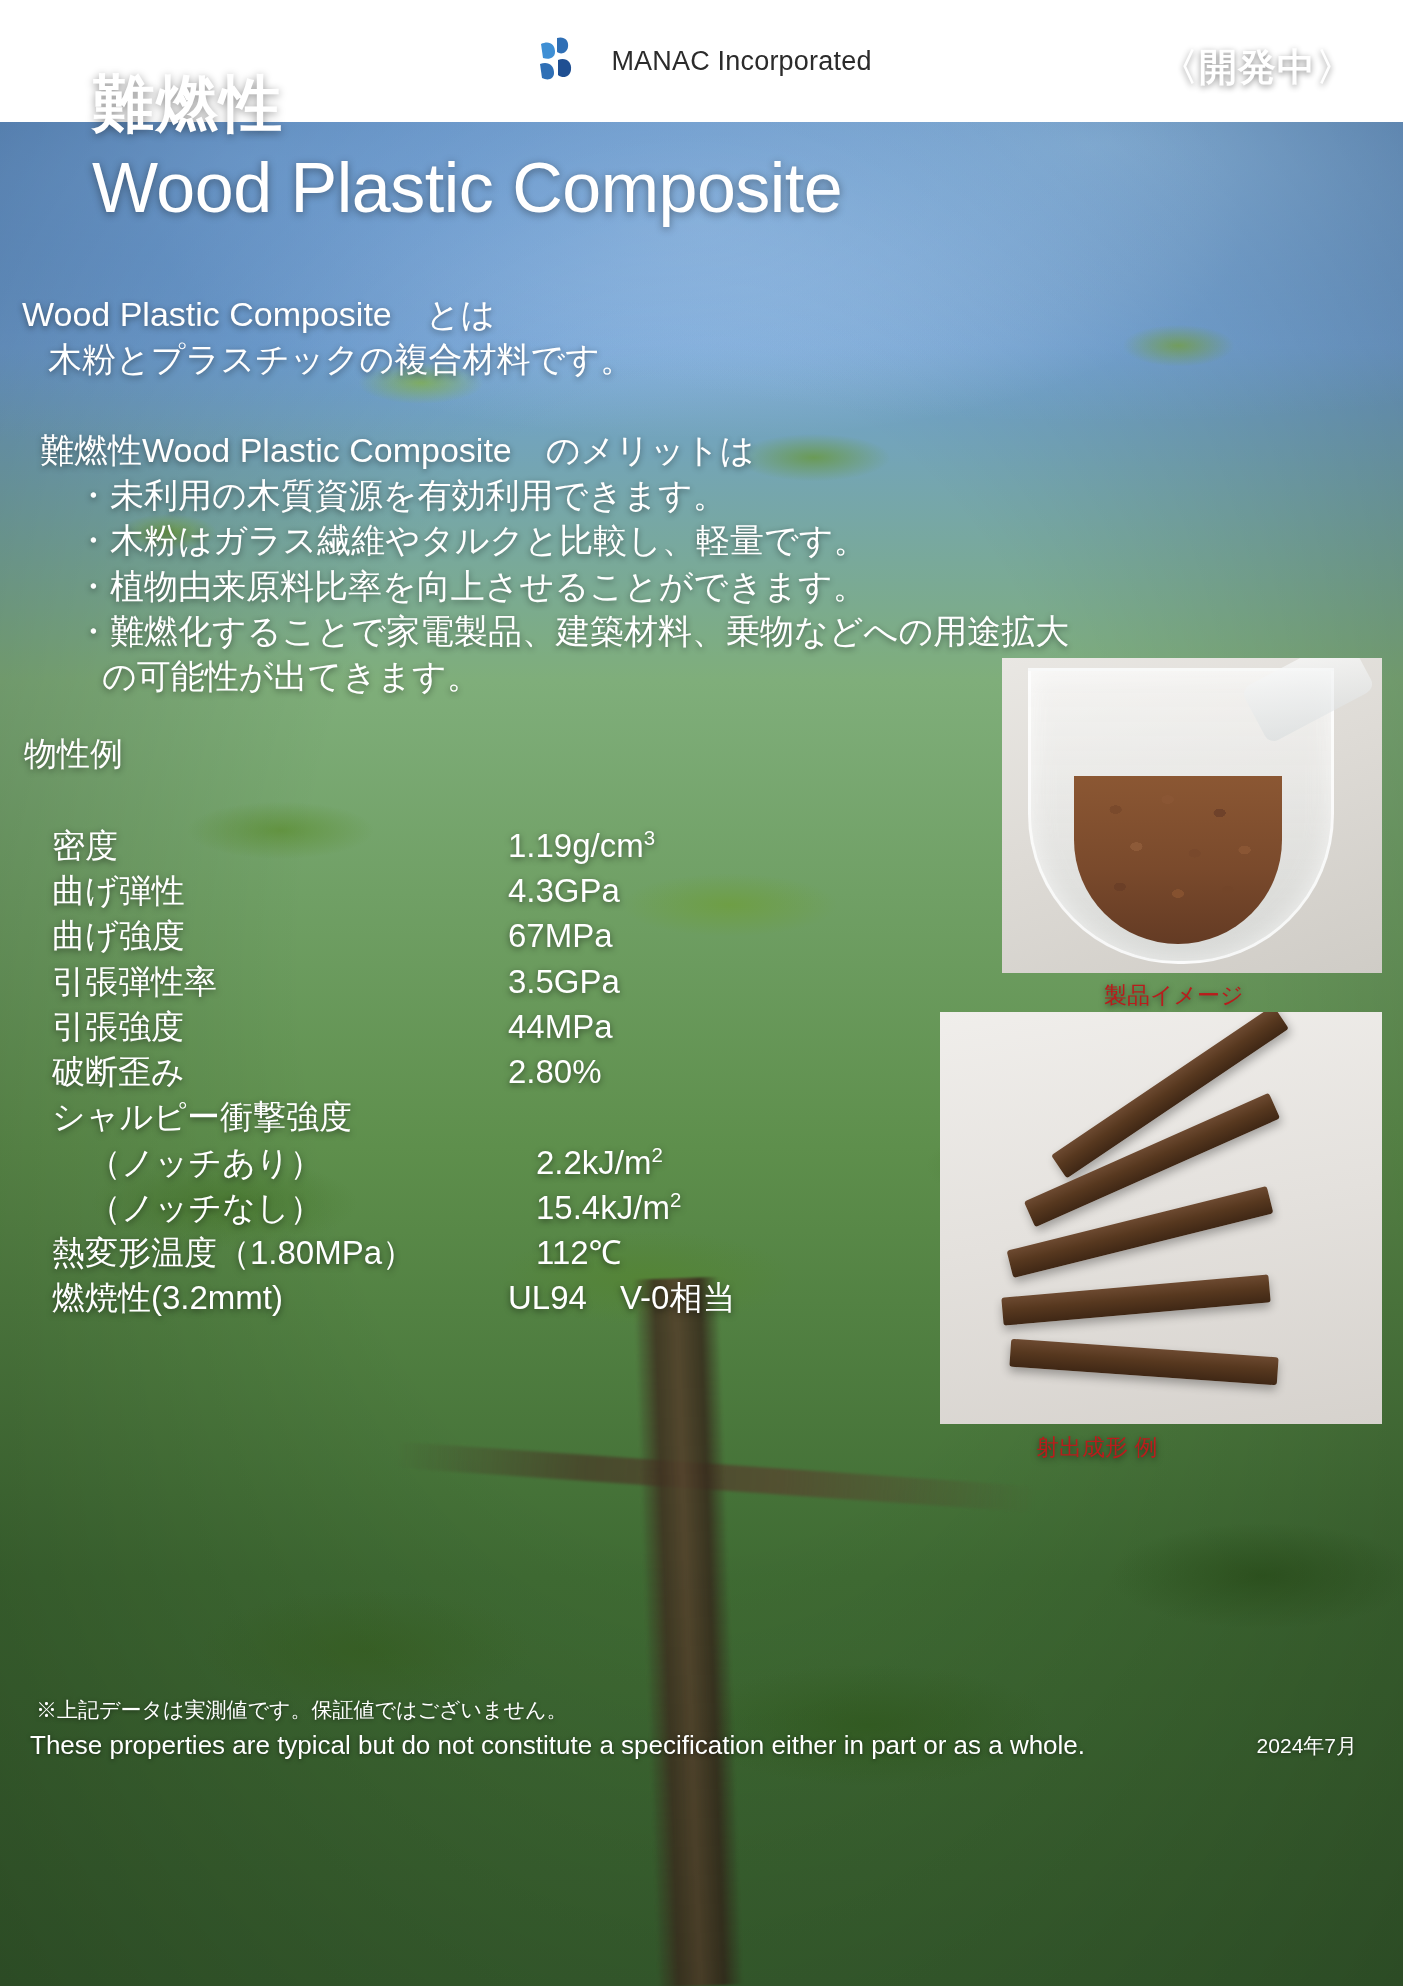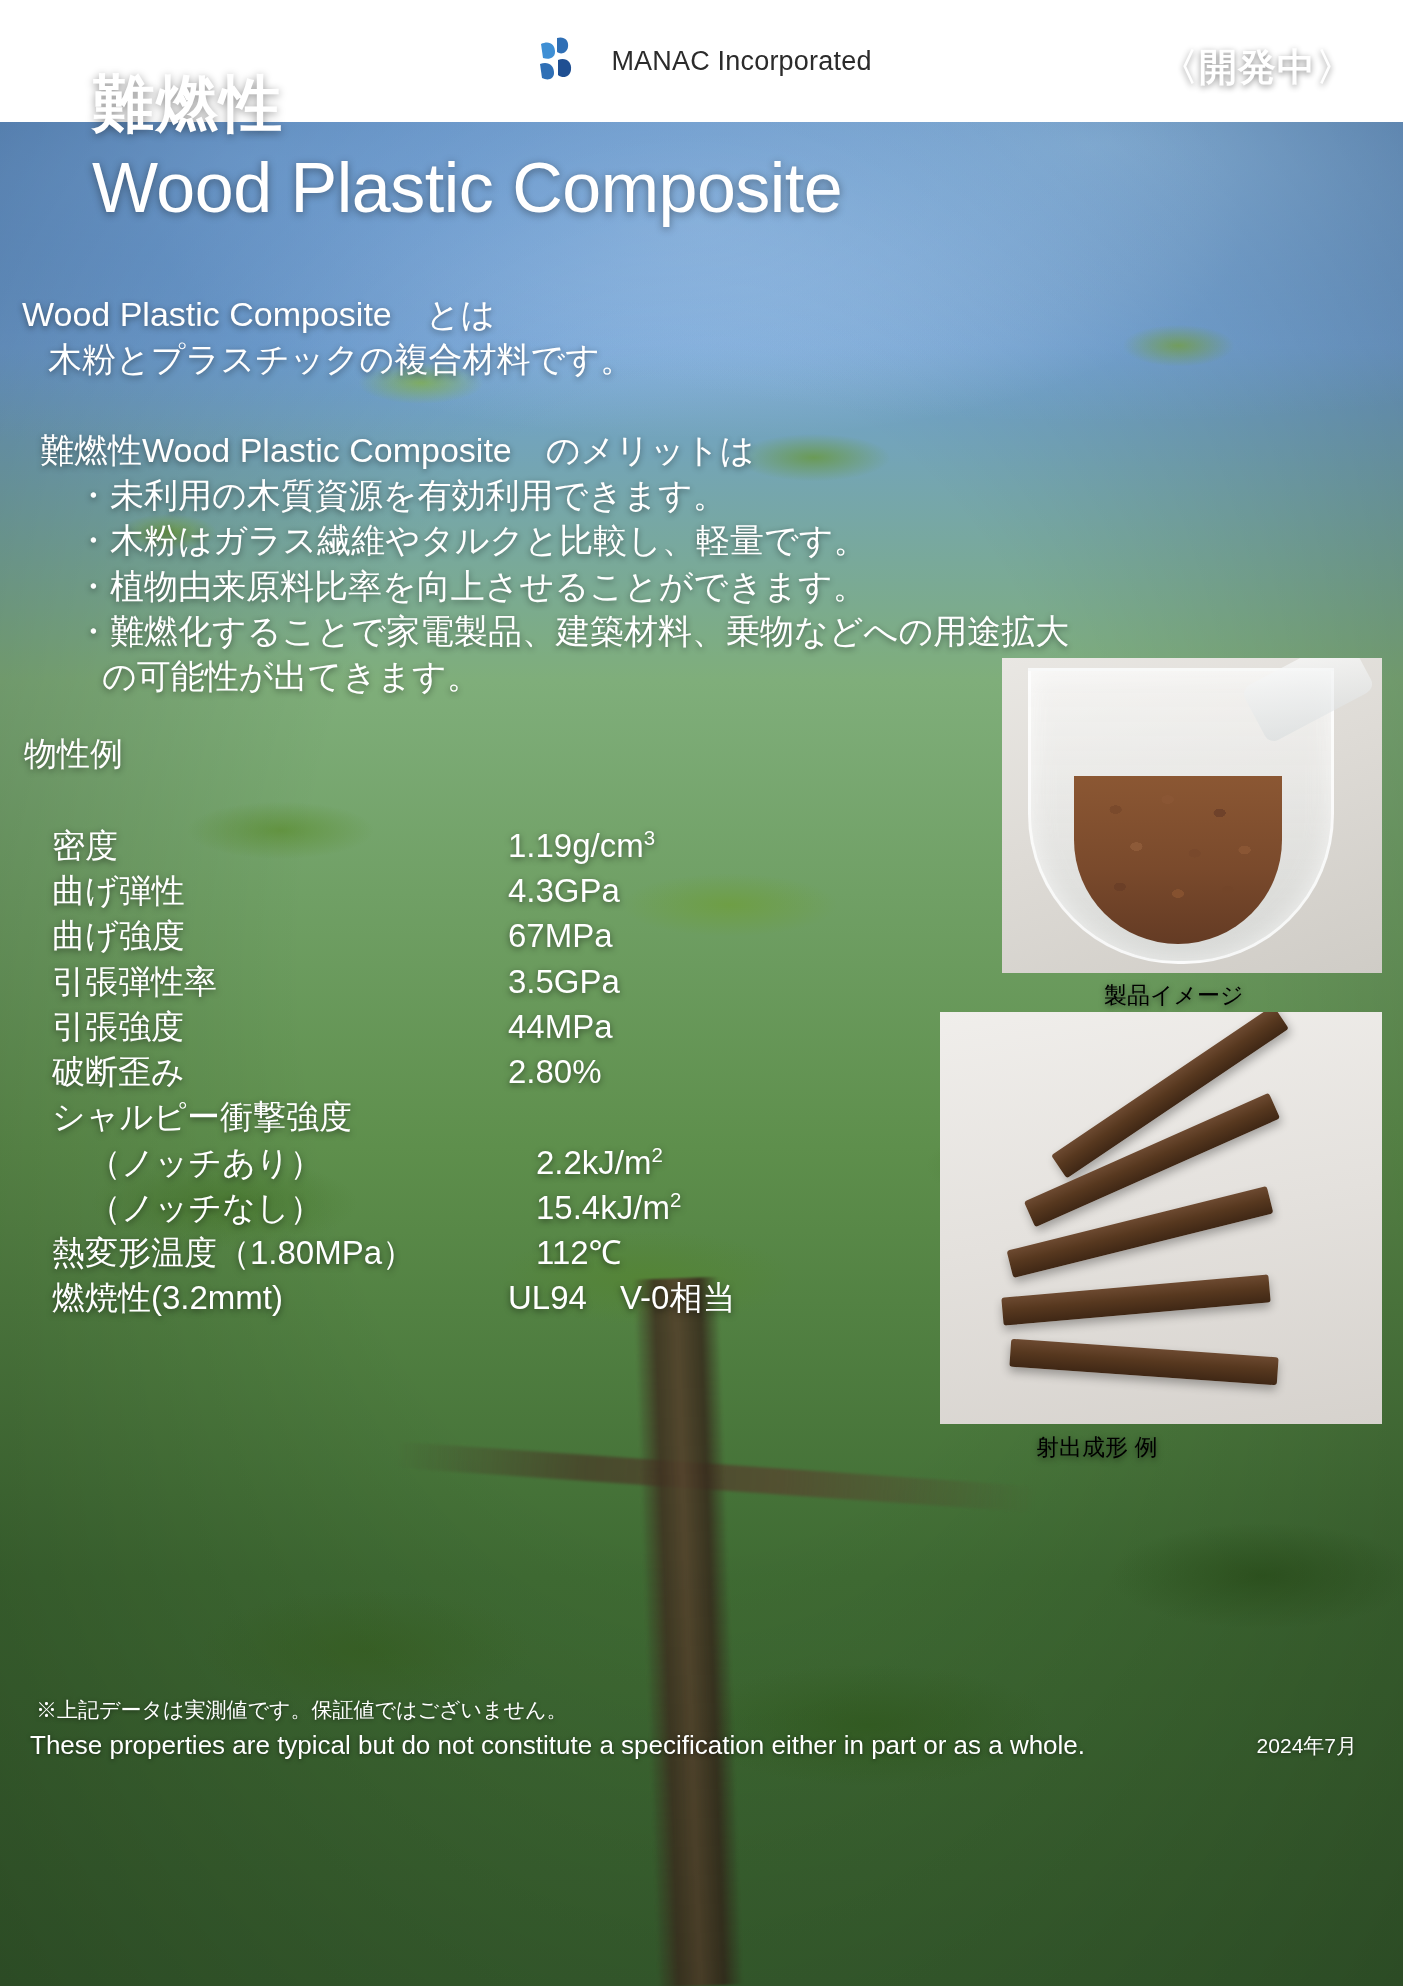--- a/index.html
+++ b/index.html
@@ -252,21 +252,21 @@
     top: 0px;
     width: 120px;
     height: 62px;
     background: linear-gradient(200deg, rgba(255,255,255,0.75), rgba(210,216,218,0.5));
     transform: rotate(-28deg);
     border-radius: 10px;
   }
   .caption {
     position: absolute;
     font-size: 23px;
-    color: #000000;
+    color: #b91c1c;
     text-shadow: 0 2px 6px rgba(0,0,0,0.55);
   }
   #pellet-caption { left: 1104px; top: 980px; }
 
   #bar-photo {
     left: 940px;
     top: 1012px;
     width: 442px;
     height: 412px;
   }

